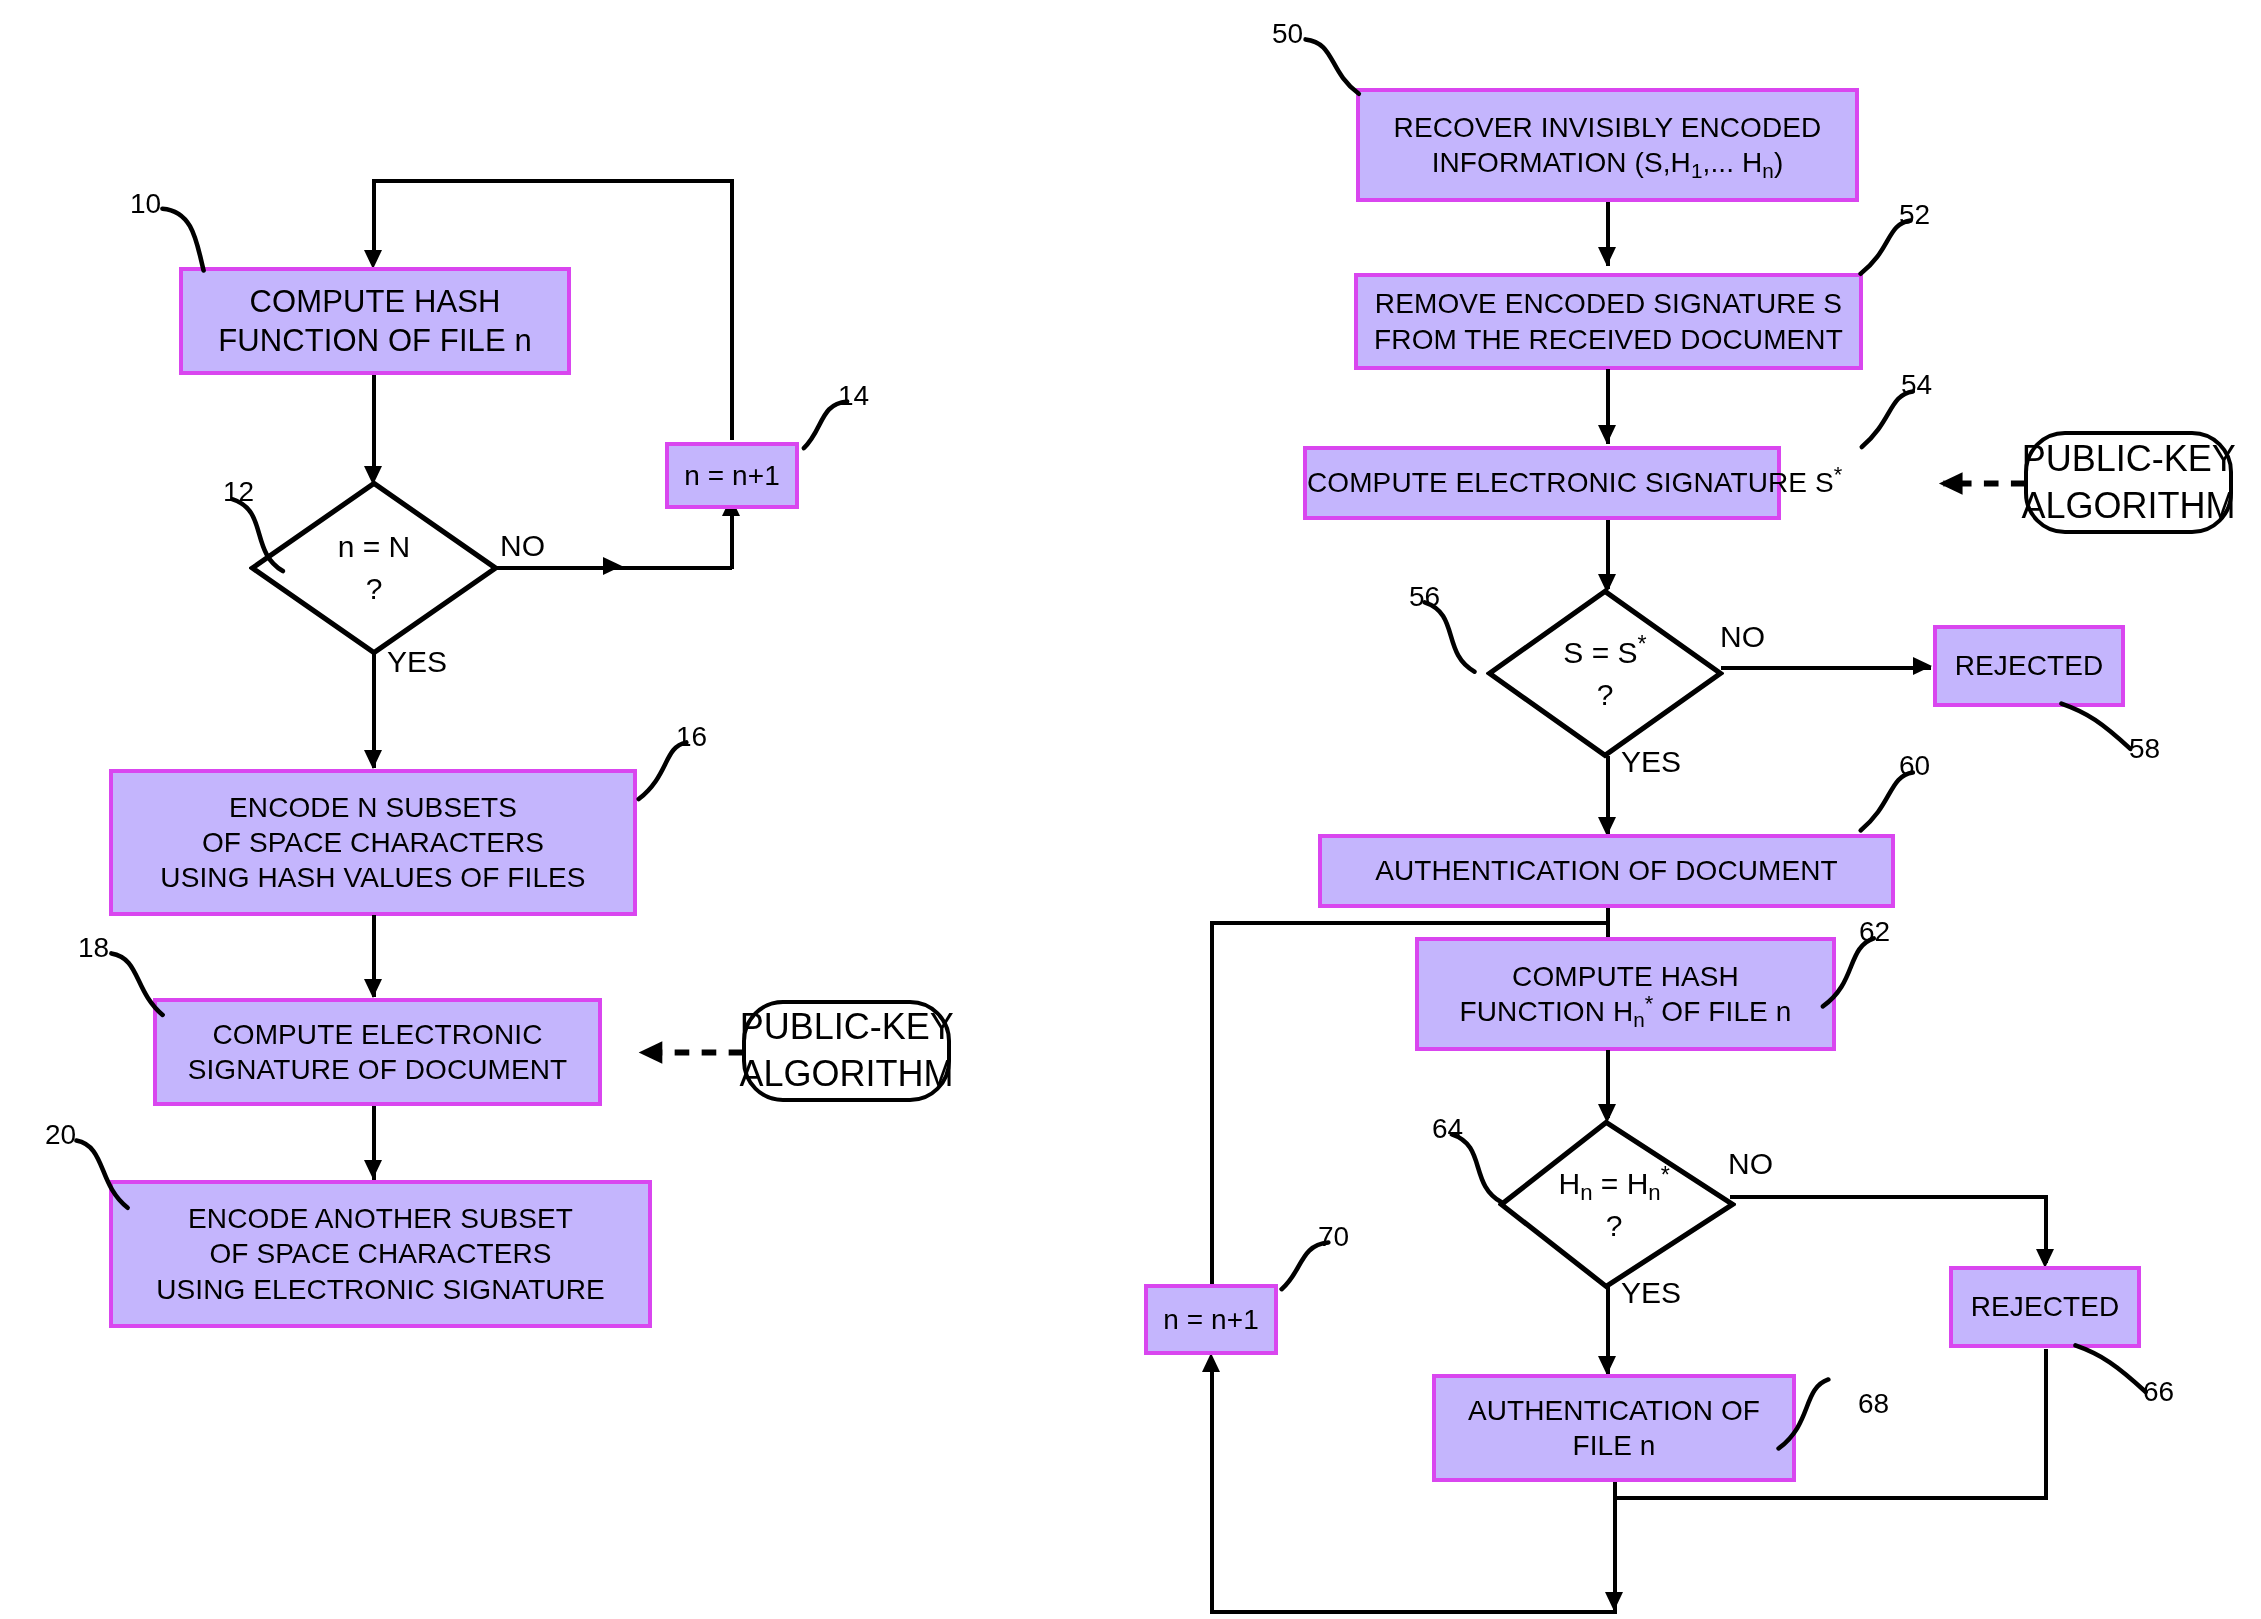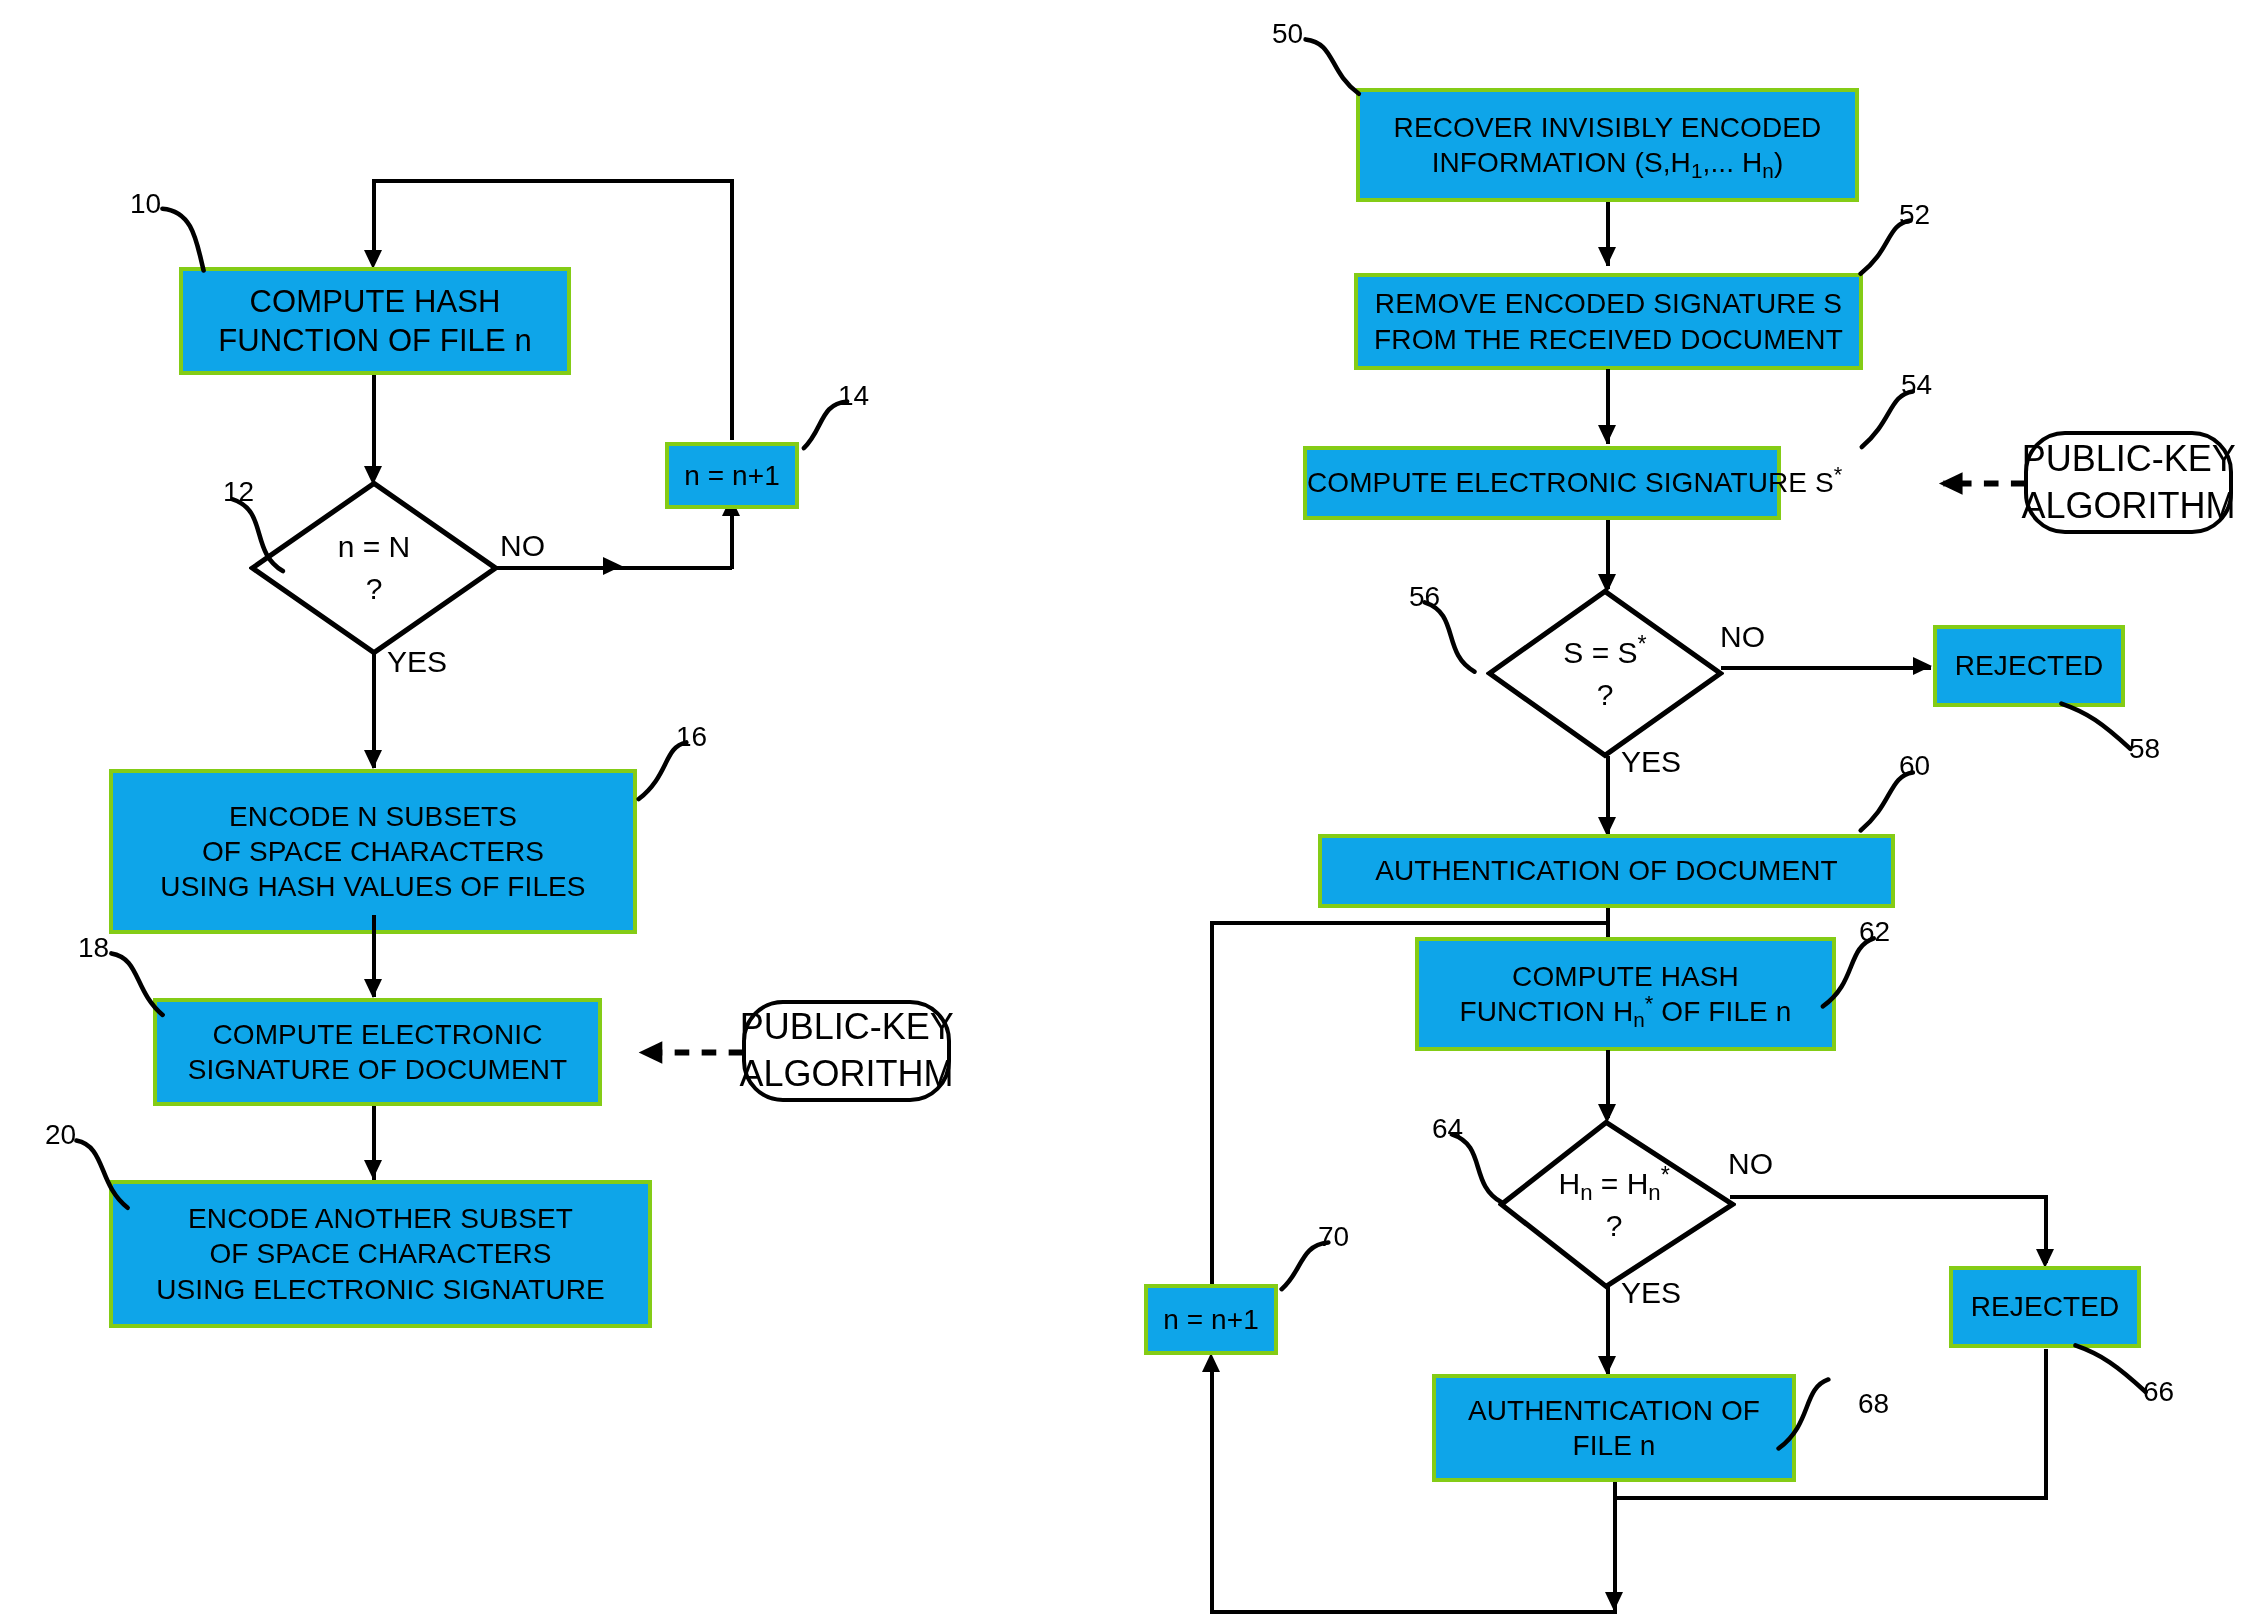--- a/index.html
+++ b/index.html
@@ -13,22 +13,22 @@
     height: 1619px;
     background: #ffffff;
     font-family: "Liberation Sans", sans-serif;
     color: #000000;
     overflow: hidden;
   }
   
   .node {
     position: absolute;
     box-sizing: border-box;
-    border: 4px solid #84cc16;
-    background: #0ea5e9;
+    border: 4px solid #d946ef;
+    background: #c4b5fd;
     display: flex;
     align-items: center;
     justify-content: center;
     text-align: center;
     line-height: 1.26;
     letter-spacing: 0.1px;
     font-weight: 500;
   }
   .node .txt { display: block; width: 100%; padding: 0 5.7px; }
   .node .l { display: block; white-space: nowrap; }
@@ -168,21 +168,21 @@
   </div>
   <div class="ref" style="left:838px; top:380px;">14</div>
   <svg class="leader" style="left:790px; top:398px; width:63px; height:57px;" viewBox="0 0 110 100">
     <path d="M100,6 C52,10 58,56 24,88" stroke="#000" stroke-width="8" fill="none" stroke-linecap="round"></path>
   </svg>
 
   <div class="vline" style="left:372px; top:654px; height:114px;"></div>
   <div class="arrow-d" style="left:364px; top:750px;"></div>
   <div class="edge-label" style="left:387px; top:645px;">YES</div>
 
-  <div class="node t-md" style="left:109px; top:769px; width:528px; height:165px;">
+  <div class="node t-md" style="left:109px; top:769px; width:528px; height:147px;">
     <span class="txt">
       <span class="l">ENCODE N SUBSETS</span>
       <span class="l">OF SPACE CHARACTERS</span>
       <span class="l">USING HASH VALUES OF FILES</span>
     </span>
   </div>
   <div class="ref" style="left:676px; top:721px;">16</div>
   <svg class="leader" style="left:624px; top:739px; width:68px; height:68px;" viewBox="0 0 120 120">
     <path d="M110,6 C70,14 80,64 26,106" stroke="#000" stroke-width="8" fill="none" stroke-linecap="round"></path>
   </svg>

